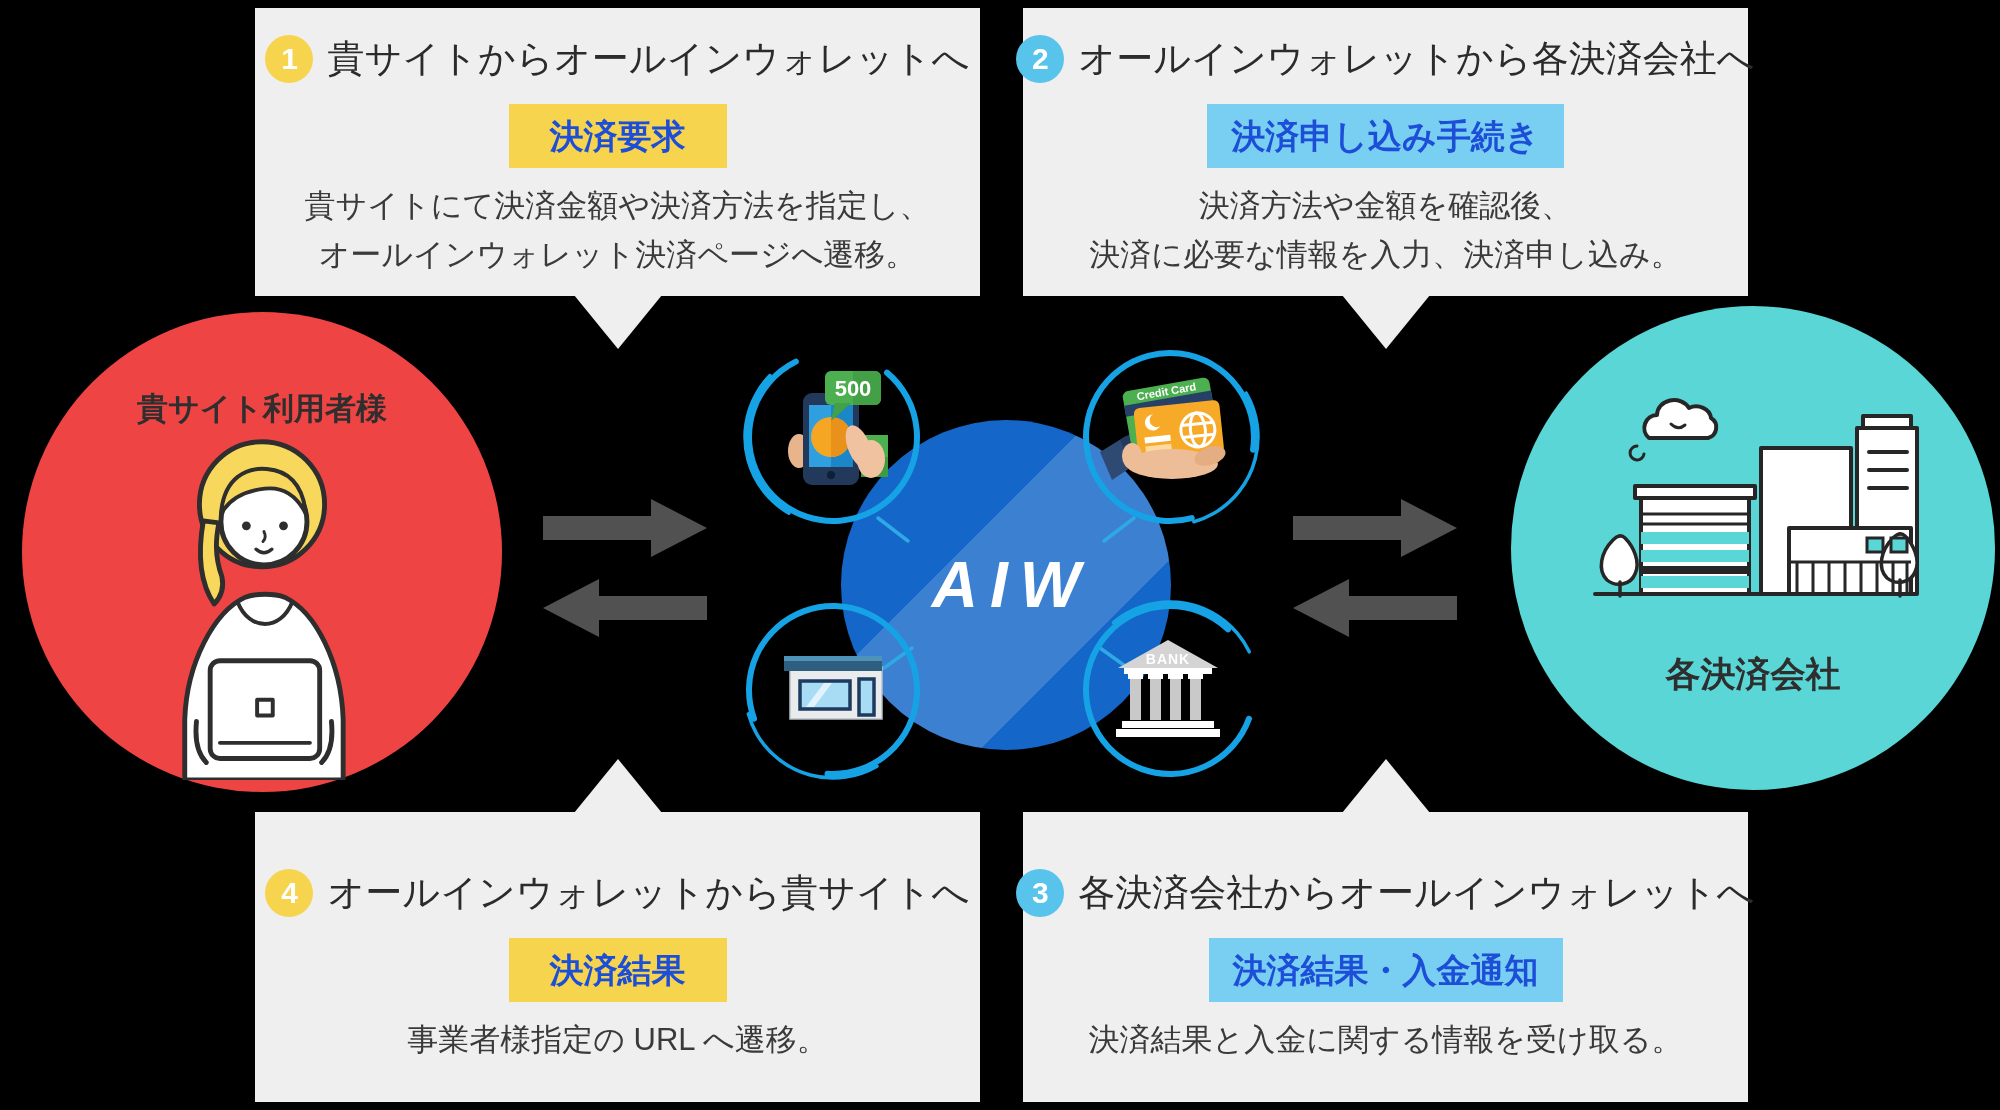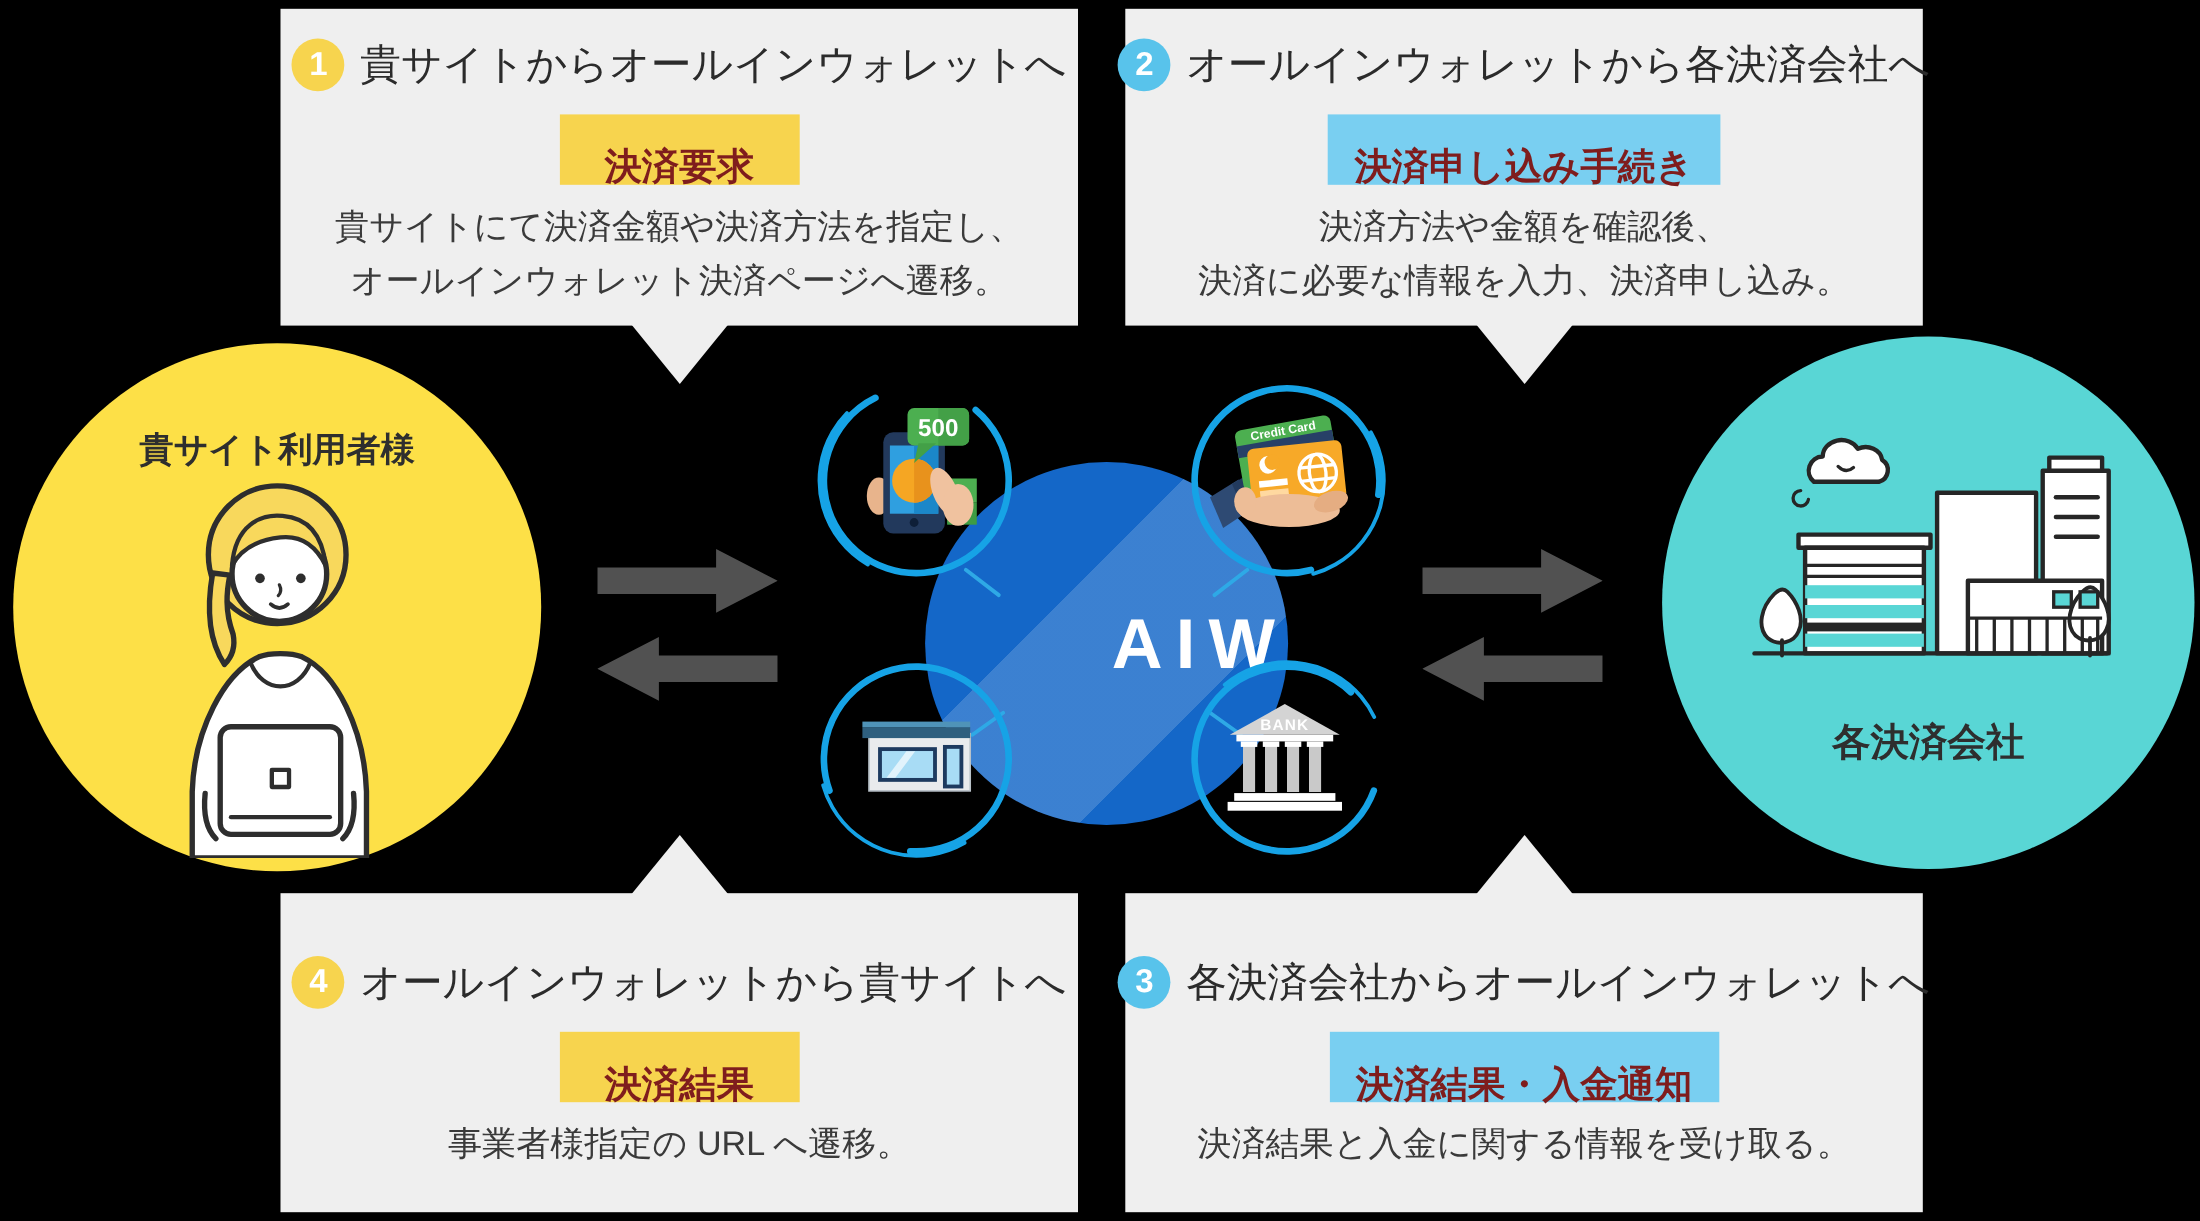--- a/index.html
+++ b/index.html
@@ -18,41 +18,41 @@
   .panel.notch-up::after{content:"";position:absolute;left:50%;top:-53px;margin-left:-44px;
       border-left:44px solid transparent;border-right:44px solid transparent;border-bottom:54px solid #efefef;}
 
   .step-head{display:flex;align-items:center;justify-content:center;gap:14px;margin-top:26px;}
   .panel.bottom .step-head{margin-top:56px;}
   .num{width:48px;height:48px;border-radius:50%;color:#fff;font-size:30px;font-weight:bold;
        display:flex;align-items:center;justify-content:center;flex:0 0 48px;}
   .num.yellow{background:#f7d44e;}
   .num.blue{background:#58c3eb;}
   .step-title{font-size:37px;font-weight:normal;color:#2b2b2b;white-space:nowrap;}
-  .badge{display:inline-block;margin-top:20px;height:64px;line-height:64px;padding:16px 24px;
-         min-width:218px;box-sizing:border-box;font-size:34px;font-weight:bold;color:#7f1d1d;}
+  .badge{display:inline-block;margin-top:20px;height:64px;line-height:64px;padding:0 24px;
+         min-width:218px;box-sizing:border-box;font-size:34px;font-weight:bold;color:#1d4ed8;}
   .badge.yellow{background:#f7d44e;}
   .badge.blue{background:#79cff1;}
   .desc{margin:14px 0 0;font-size:31px;line-height:1.58;color:#3a3a3a;}
   .panel.bottom .desc{margin-top:14px;}
 
   
   .actor-circle{position:absolute;border-radius:50%;}
-  .user-circle{left:12px;top:312px;width:480px;height:480px;background:#fde047;}
+  .user-circle{left:22px;top:312px;width:480px;height:480px;background:#ef4444;}
   .company-circle{left:1511px;top:306px;width:484px;height:484px;background:#59d6d5;}
   .actor-label{position:absolute;width:100%;text-align:center;font-weight:bold;color:#2e2e2e;}
   .user-circle .actor-label{top:76px;font-size:31px;}
   .company-circle .actor-label{top:345px;font-size:35px;}
   .actor-art{position:absolute;left:50%;transform:translateX(-50%);}
   .user-art{top:116px;}
   .company-art{top:80px;}
 
   
   .hub{position:absolute;left:841px;top:420px;width:330px;height:330px;border-radius:50%;
-       background:#1467c8;overflow:hidden;display:flex;align-items:center;justify-content:flex-end;}
+       background:#1467c8;overflow:hidden;display:flex;align-items:center;justify-content:center;font-style:italic;}
   .hub::before{content:"";position:absolute;inset:0;
        background:linear-gradient(135deg,rgba(255,255,255,0) 38%,rgba(255,255,255,.17) 38%,rgba(255,255,255,.17) 71%,rgba(255,255,255,0) 71%);}
   .hub-label{position:relative;color:#fff;font-size:64px;font-weight:bold;letter-spacing:12px;padding-left:12px;}
 
   
   .ring{position:absolute;width:184px;height:184px;}
   .ring-tl{left:741px;top:345px;}
   .ring-tr{left:1078px;top:345px;}
   .ring-bl{left:741px;top:598px;}
   .ring-br{left:1078px;top:598px;}

